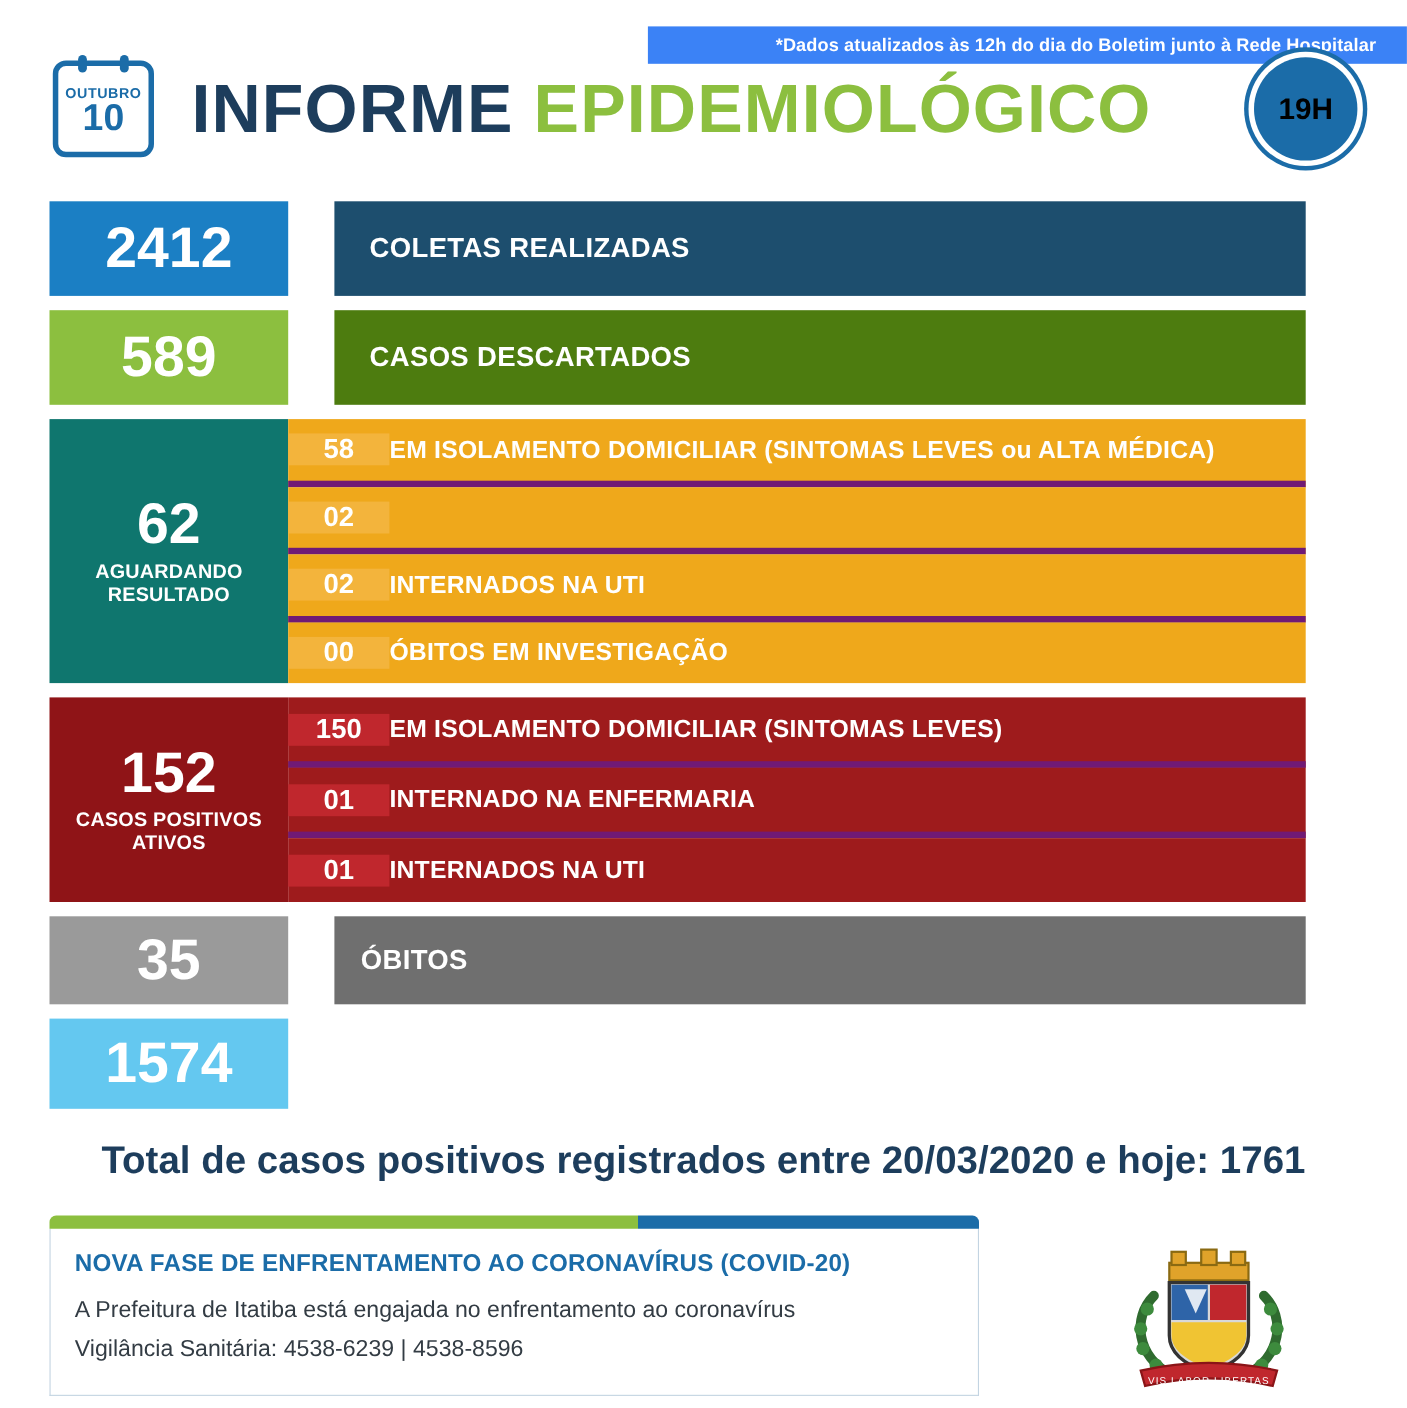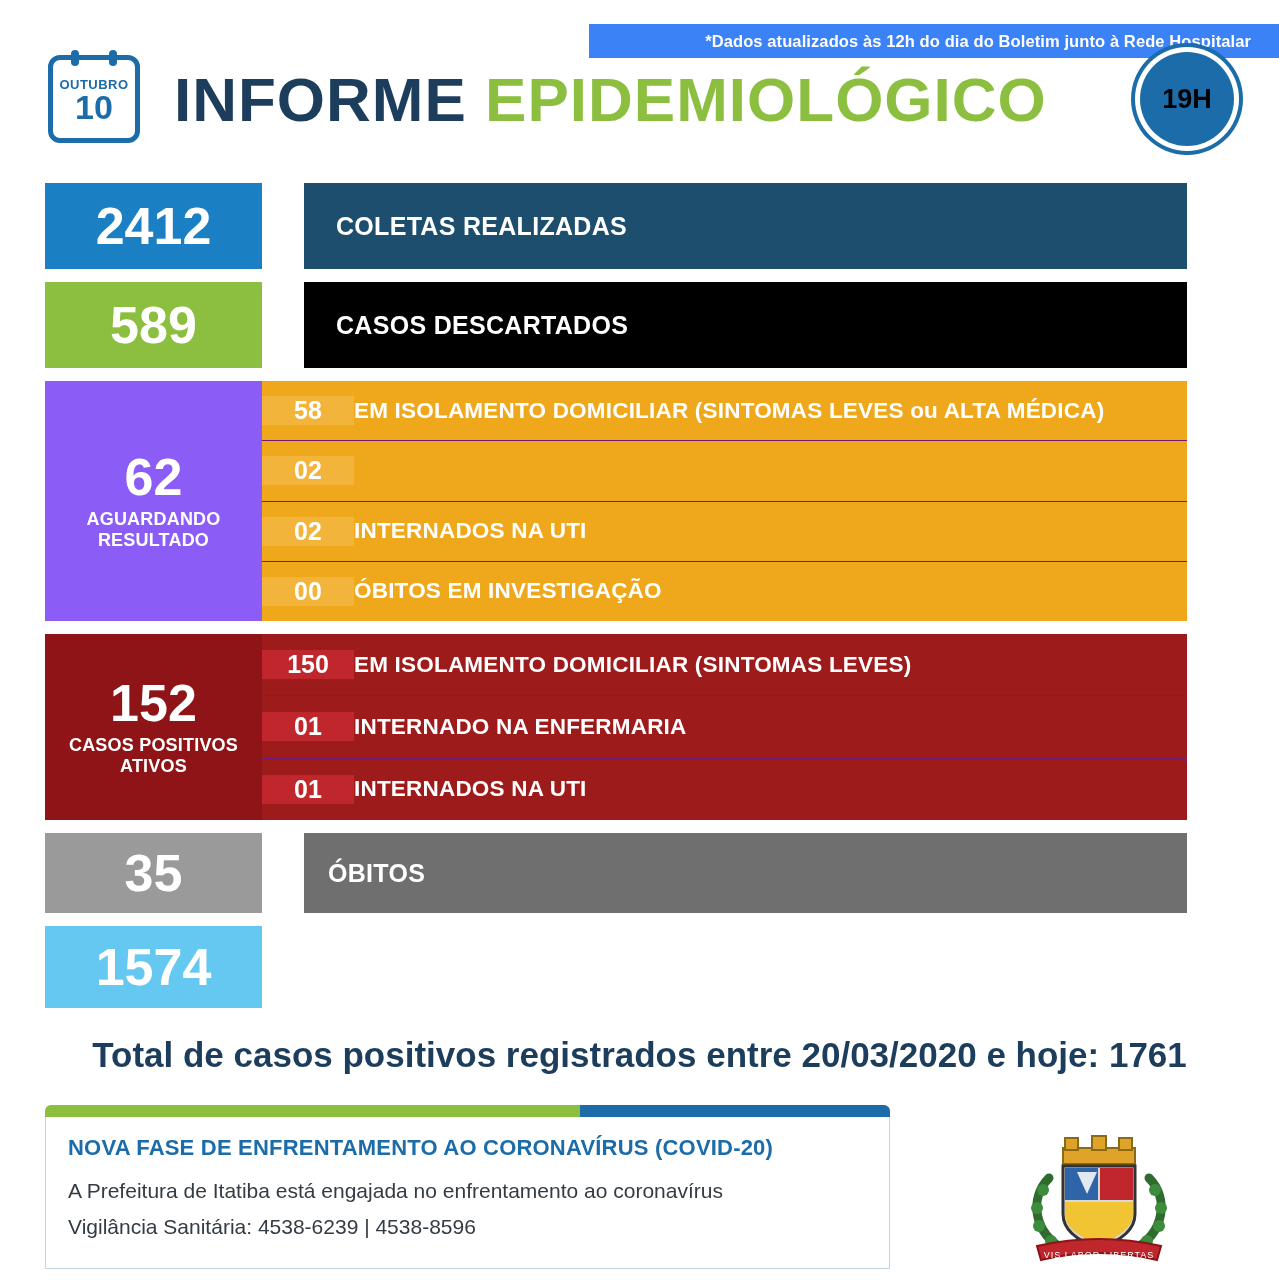--- a/index.html
+++ b/index.html
@@ -167,21 +167,21 @@
     letter-spacing: .3px;
   }
 
   
   .row.coletas { height: 86px; }
   .row.coletas .label-box { background: #1b7fc4; }
   .row.coletas .bar { background: #1d4e6e; }
 
   .row.descartados { height: 86px; }
   .row.descartados .label-box { background: #8cbf3f; }
-  .row.descartados .bar { background: #000000; }
+  .row.descartados .bar { background: #4d7c0f; }
 
   .row.obitos { height: 80px; }
   .row.obitos .label-box { background: #9a9a9a; }
   .row.obitos .bar { background: #6f6f6f; padding-left: 24px; }
 
   .row.recuperados { height: 82px; }
   .row.recuperados .label-box { background: #64c8f0; }
   .row.recuperados .bar { background: #12a5e5; }
 
   
@@ -192,41 +192,41 @@
   .group .label-box { width: 217px; }
   .group .sublist {
     flex: 1;
     display: flex;
     flex-direction: column;
   }
   .subrow {
     display: flex;
     align-items: center;
     flex: 1;
-    border-bottom: 1px solid #701a75;
+    border-bottom: 6px solid #701a75;
   }
   .subrow:last-child { border-bottom: none; }
   .subrow .count {
     width: 92px;
     flex: none;
     text-align: center;
     color: #ffffff;
     font-size: 25px;
     font-weight: bold;
   }
   .subrow .text {
     flex: 1;
     color: #ffffff;
     font-size: 22.5px;
     font-weight: bold;
     letter-spacing: .2px;
   }
 
   .group.aguardando { height: 240px; }
-  .group.aguardando .label-box { background: #8b5cf6; }
+  .group.aguardando .label-box { background: #0f766e; }
   .group.aguardando .subrow { background: #efa81b; }
   .group.aguardando .subrow .count { background: #f3b43c; }
 
   .group.positivos { height: 186px; }
   .group.positivos .label-box { background: #8f1417; }
   .group.positivos .subrow { background: #9e1b1c; }
   .group.positivos .subrow .count { background: #c0272d; }
 
   
   .total {

